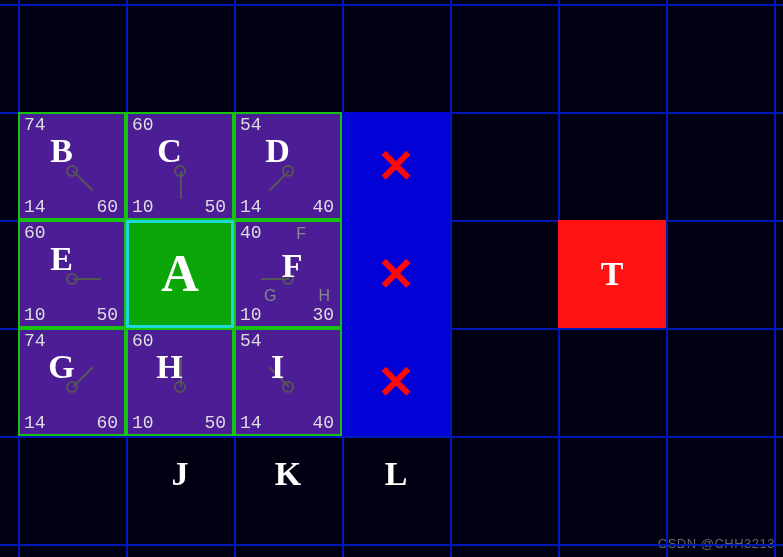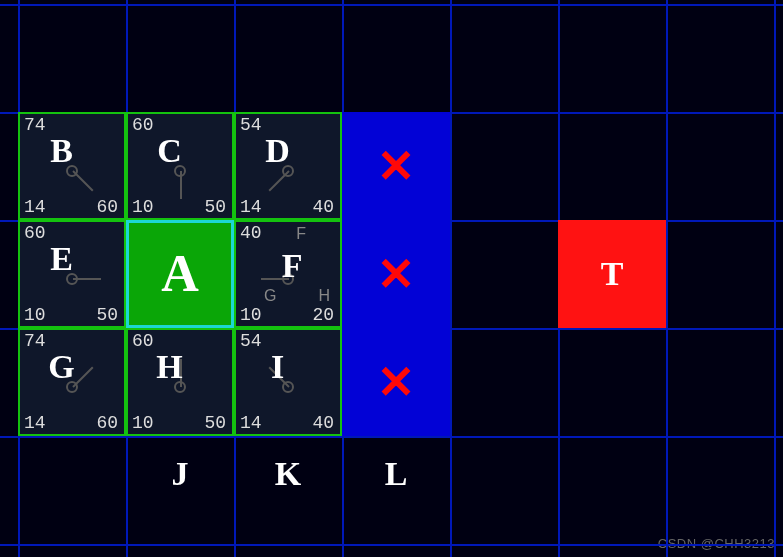--- a/index.html
+++ b/index.html
@@ -30,21 +30,21 @@
   .target {
     background: #ff1212;
   }
   .start {
     background: #0aa607;
     outline: 3px solid #1cd7d4;
     outline-offset: -3px;
   }
   .node {
     border: 2px solid #14c20f;
-    background: #0f172a;
+    background: #4c1d95;
   }
   .tl, .tr, .bl, .br {
     position: absolute;
     color: #ddd;
     font-size: 18px;
     font-family: "Courier New", monospace;
     line-height: 1;
   }
   .tl { top: 2px; left: 4px; }
   .bl { bottom: 2px; left: 4px; margin-top: 48px; }
@@ -153,21 +153,21 @@
       <div class="tl">60</div>
       <div class="bl">10</div>
       <div class="br">50</div>
       <div class="pivot" style="left: 50%; top: 55%;"></div>
       <div class="arrow" style="left: 50%; bottom: 45%; transform: rotate(90deg);"></div>
       <div class="letter" style="font-size: 34px; left: 40%; top: 36%; transform: translate(-50%, -50%);">E</div>
     </div>
     <div class="cell node" style="left: 234px; top: 220px; width: 108px; height: 108px;">
       <div class="tl">40</div>
       <div class="bl">10</div>
-      <div class="br">20</div>
+      <div class="br">30</div>
       <div class="pivot" style="left: 50%; top: 55%;"></div>
       <div class="arrow" style="left: 50%; bottom: 45%; transform: rotate(270deg);"></div>
       <div class="letter" style="font-size: 34px; left: 54%; top: 42%; transform: translate(-50%, -50%);">F</div>
       <div class="mini" style="top: 4px; right: 34px;">F</div>
       <div class="mini" style="bottom: 22px; left: 28px;">G</div>
       <div class="mini" style="bottom: 22px; right: 10px;">H</div>
     </div>
     <div class="cell node" style="left: 18px; top: 328px; width: 108px; height: 108px;">
       <div class="tl">74</div>
       <div class="bl">14</div>

